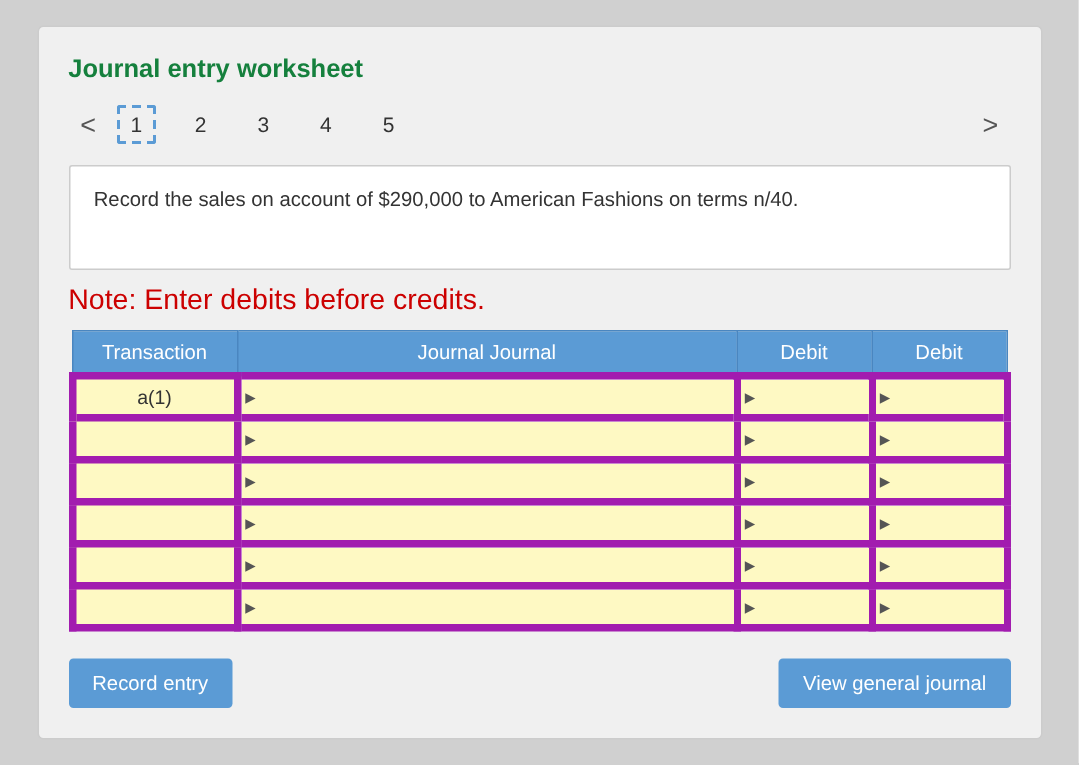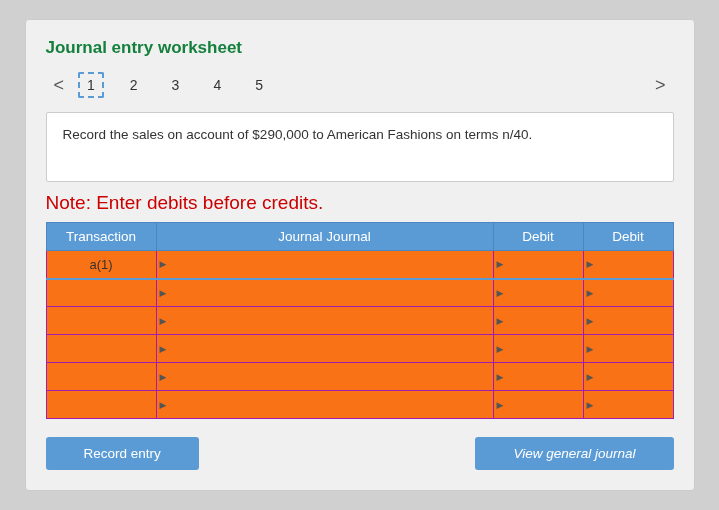--- a/index.html
+++ b/index.html
@@ -93,24 +93,24 @@
     .journal-table th.journal-col {
       width: auto;
     }
     .journal-table th.debit-col {
       width: 90px;
     }
     .journal-table th.credit-col {
       width: 90px;
     }
     .journal-table td {
-      border: 1px solid #a21caf;
+      border: 5px solid #a21caf;
       padding: 0;
       height: 28px;
-      background: #f97316;
+      background: #fef9c3;
       vertical-align: middle;
     }
     .journal-table td.transaction-cell {
       text-align: center;
       font-size: 13px;
       color: #333;
       padding: 4px;
     }
     .journal-table td.input-cell {
       padding: 0 2px;
@@ -140,28 +140,27 @@
     .buttons-row {
       display: flex;
       align-items: center;
       gap: 14px;
     }
     .btn {
       background: #5b9bd5;
       color: #fff;
       border: none;
       border-radius: 3px;
-      padding: 9px 38px;
+      padding: 9px 16px;
       font-size: 13.5px;
       cursor: pointer;
       font-weight: normal;
     }
     .btn-right {
       margin-left: auto;
-      font-style: italic;
     }
   </style>
 </head>
 <body>
 
 <div class="worksheet-container">
   <div class="title">Journal entry worksheet</div>
 
   <div class="pagination-row">
     <button class="page-arrow">&lt;</button>

